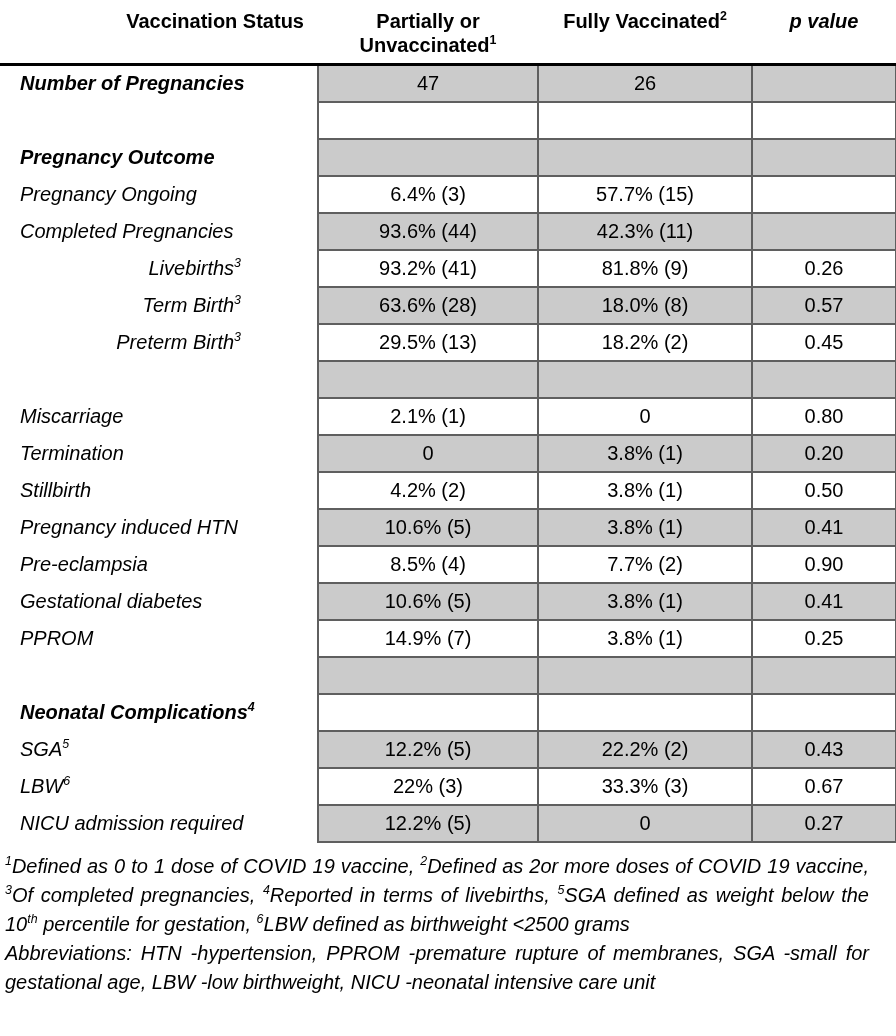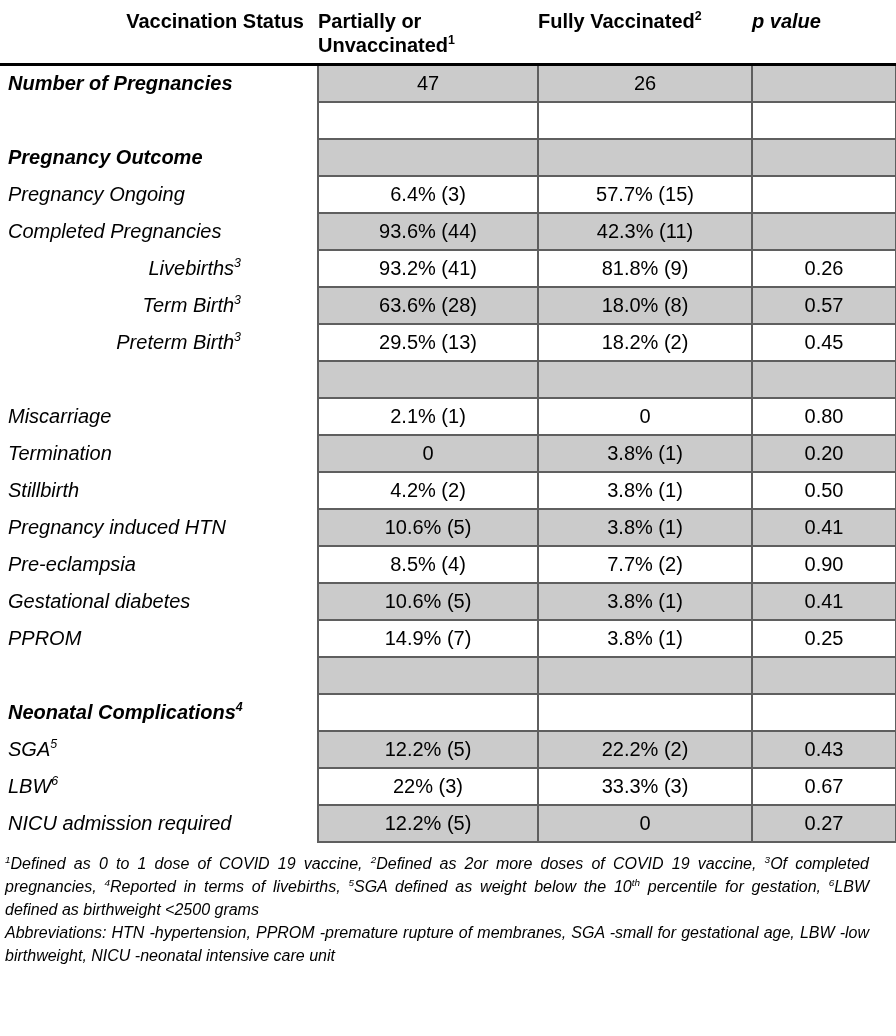--- a/index.html
+++ b/index.html
@@ -18,52 +18,52 @@
     width: 896px;
   }
   thead th {
     border: 0;
     border-bottom: 3px solid #000000;
     vertical-align: top;
     padding: 9px 0 6px 0;
     font-size: 20px;
     font-weight: bold;
     line-height: 1.2;
-    text-align: left;
+    text-align: center;
   }
   thead th.h-label {
     text-align: right;
     padding-right: 14px;
   }
   thead th.h-pvalue { font-style: italic; margin-top: 36px; }
 
   tbody td { height: 37px; font-size: 20px; padding: 0; }
   td.label {
     border: 0;
     background: #ffffff;
     font-style: italic;
     text-align: left;
-    padding-left: 8px;
+    padding-left: 20px;
     vertical-align: middle;
   }
   td.label.bold { font-weight: bold; }
   td.label.indent { text-align: right; padding-right: 76px; padding-left: 0; }
   td.data {
     border: 2px solid #5f5f5f;
     text-align: center;
     vertical-align: middle;
   }
   tr.shaded td.data { background: #cbcbcb; margin-left: 11px; }
 
   sup { font-size: 0.62em; line-height: 0; }
 
   .footnotes {
     padding: 9px 7px 0 5px;
     font-style: italic;
-    font-size: 16px;
+    font-size: 20px;
     line-height: 1.45;
     text-align: justify;
   }
   .footnotes p { margin: 0; }
 </style>
 </head>
 <body>
 
 <div class="page">
   <table class="outcomes">

